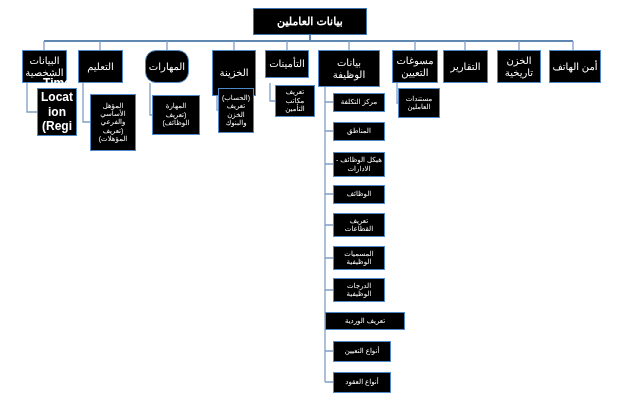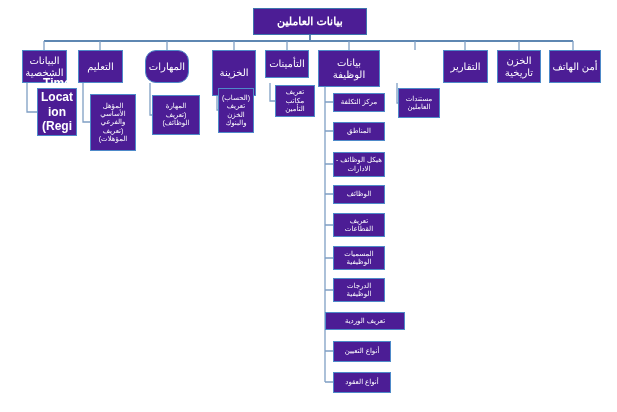--- a/index.html
+++ b/index.html
@@ -6,21 +6,21 @@
   #canvas{
     position:relative;
     width:617px;height:412px;
     background:#ffffff;
     font-family:"Liberation Sans", sans-serif;
     overflow:hidden;
   }
   #wires{position:absolute;left:0;top:0;z-index:0;}
   .node{
     position:absolute;
-    background:#4c1d95;
+    background:#000000;
     border:1px solid #4e8ac9;
     color:#ffffff;
     display:flex;align-items:center;justify-content:center;
     text-align:center;
     box-sizing:border-box;
     line-height:1.2;
     z-index:1;
     padding:1px 2px;
     word-break:break-word;
   }
@@ -53,20 +53,21 @@
   </svg>
 
   <div class="node root" style="left:253px;top:8px;width:114px;height:27px;">بيانات العاملين</div>
 
   <div class="node lvl2" style="left:22px;top:50px;width:45px;height:33px;">البيانات الشخصية</div>
   <div class="node lvl2" style="left:78px;top:50px;width:45px;height:33px;">التعليم</div>
   <div class="node lvl2" style="left:145px;top:50px;width:44px;height:33px;border-radius:11px;">المهارات</div>
   <div class="node lvl2" style="left:212px;top:50px;width:44px;height:46px;">الخزينة</div>
   <div class="node lvl2" style="left:265px;top:50px;width:44px;height:28px;">التأمينات</div>
   <div class="node lvl2" style="left:318px;top:50px;width:62px;height:37px;">بيانات الوظيفة</div>
+  <div class="node lvl2" style="left:392px;top:50px;width:46px;height:33px;">مسوغات التعيين</div>
   <div class="node lvl2" style="left:443px;top:50px;width:45px;height:33px;">التقارير</div>
   <div class="node lvl2" style="left:497px;top:50px;width:44px;height:33px;">الخزن تاريخية</div>
   <div class="node lvl2" style="left:549px;top:50px;width:52px;height:33px;">أمن الهاتف</div>
 
   <div class="node child en" style="left:37px;top:88px;width:40px;height:48px;">Time Location (Region)</div>
   <div class="node child" style="left:90px;top:94px;width:46px;height:57px;">المؤهل الأساسي والفرعي (تعريف المؤهلات)</div>
   <div class="node child" style="left:152px;top:95px;width:48px;height:40px;">المهارة (تعريف الوظائف)</div>
   <div class="node child" style="left:218px;top:88px;width:36px;height:45px;">(الحساب) تعريف الخزن والبنوك</div>
   <div class="node child" style="left:275px;top:85px;width:40px;height:32px;">تعريف مكاتب التأمين</div>
   <div class="node child" style="left:398px;top:88px;width:42px;height:30px;">مستندات العاملين</div>

